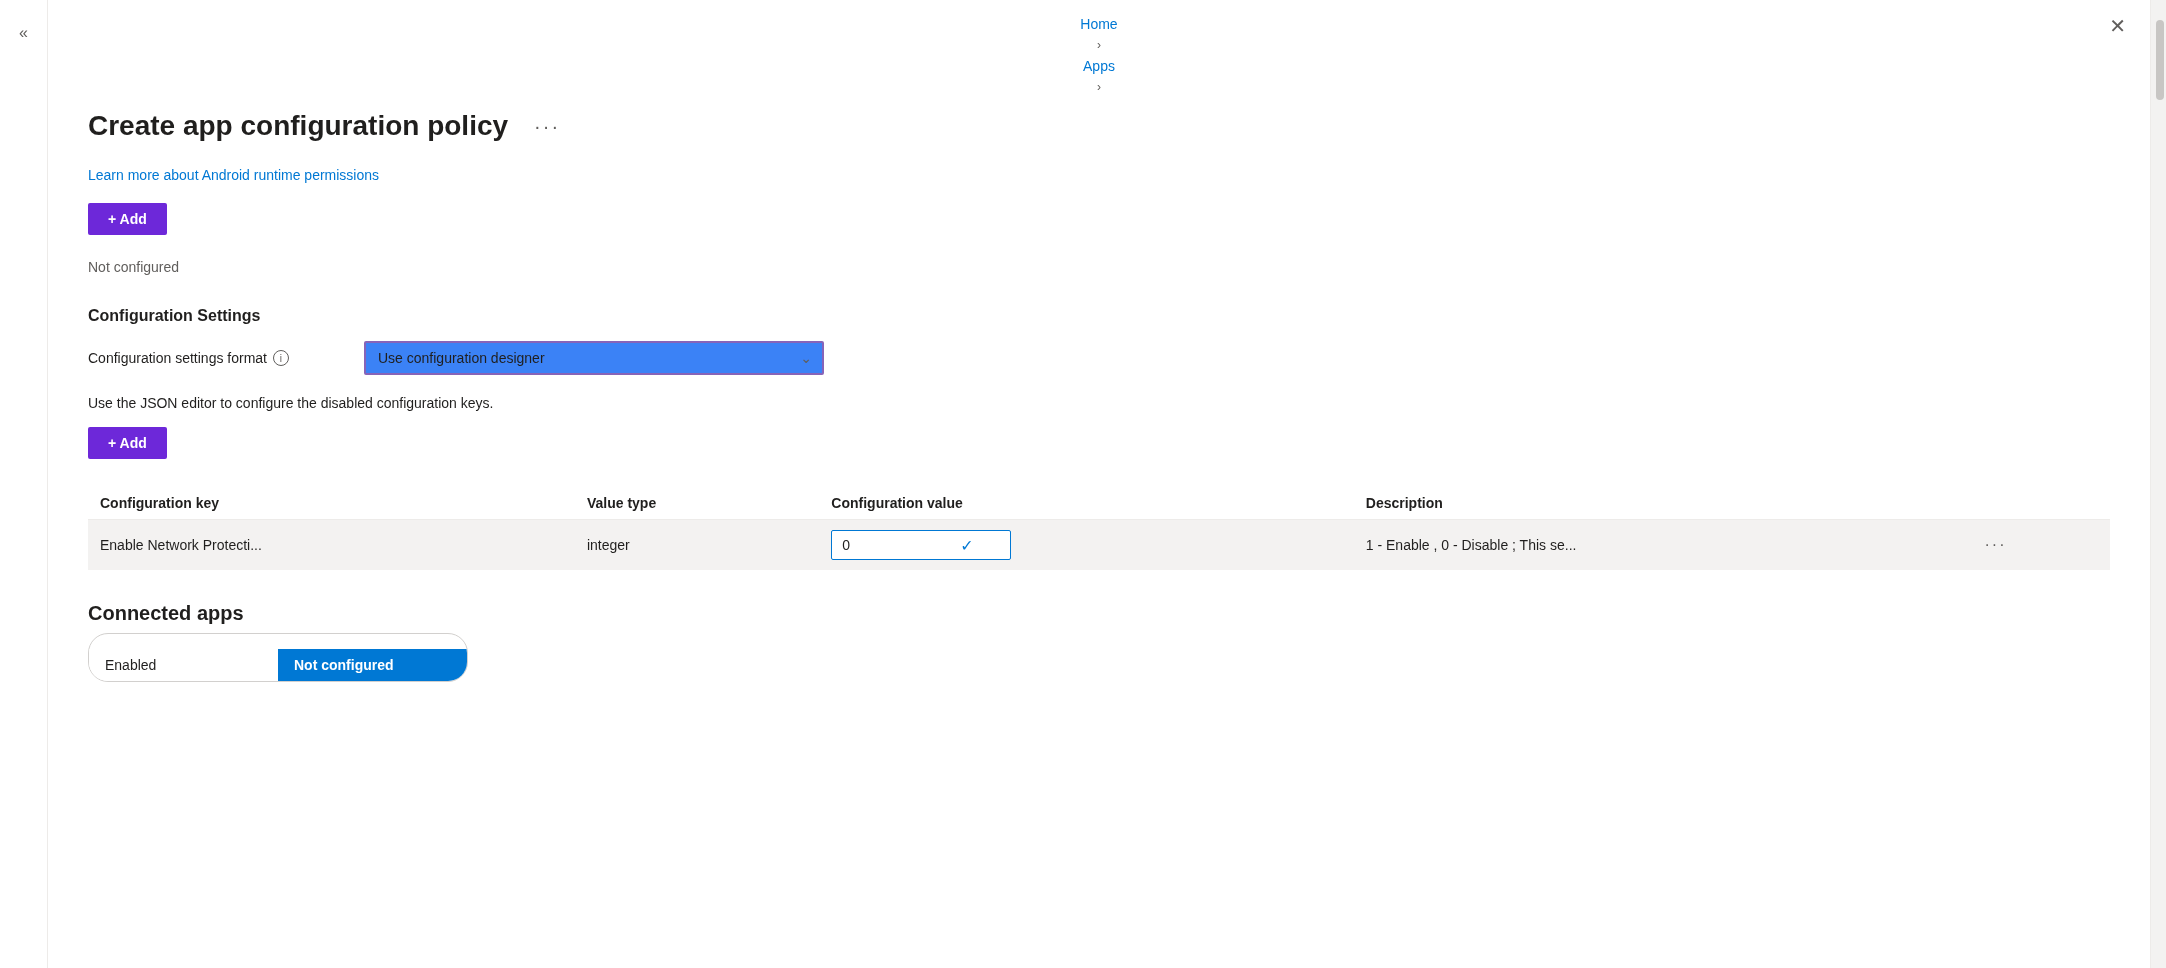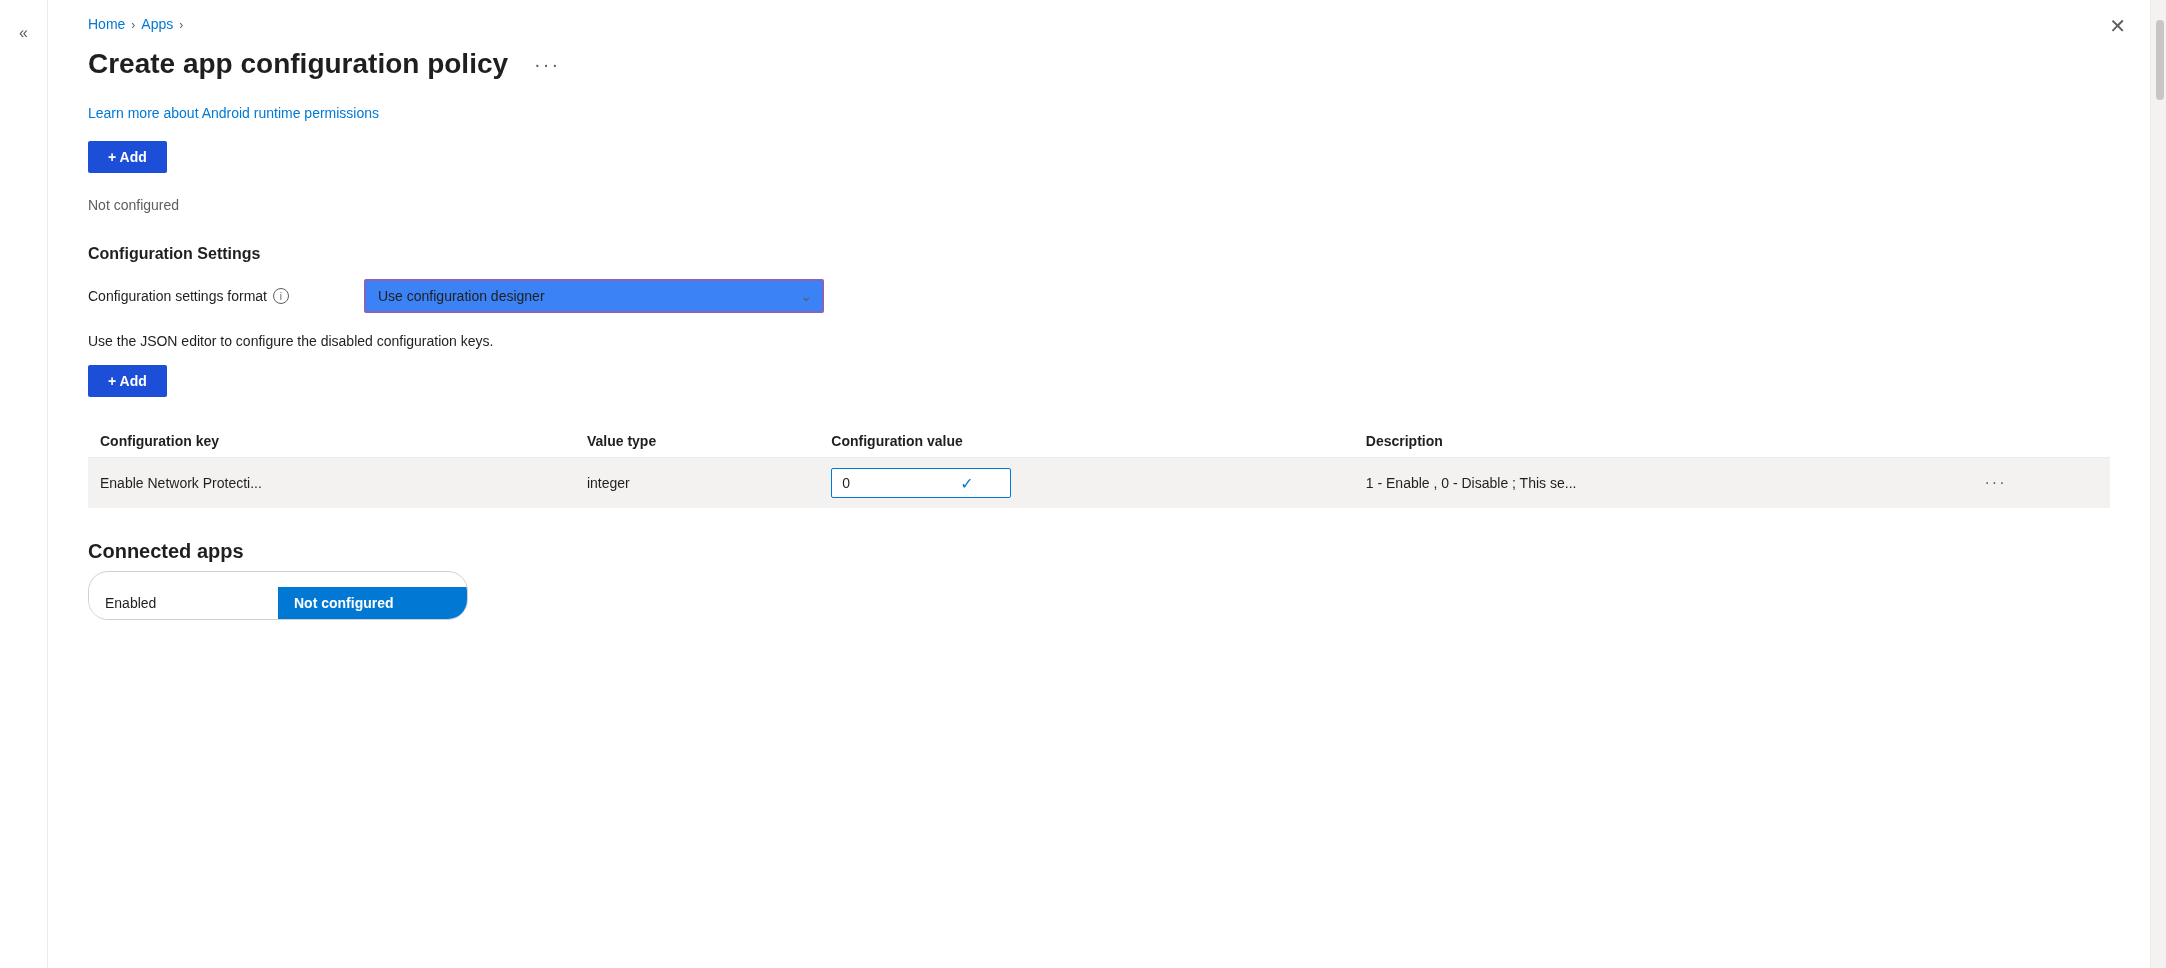--- a/index.html
+++ b/index.html
@@ -31,25 +31,26 @@
     .main-content {
       flex: 1;
       background: #fff;
       padding: 16px 40px 40px 40px;
       overflow-y: auto;
       position: relative;
     }
 
     .breadcrumb {
       display: flex;
-      align-items: flex-end;
+      align-items: center;
       gap: 6px;
       font-size: 14px;
       color: #0078d4;
       margin-bottom: 16px;
+      flex-direction: column;
     }
 
     .breadcrumb-separator {
       color: #605e5c;
       font-size: 12px;
     }
 
     .breadcrumb a {
       color: #0078d4;
       text-decoration: none;
@@ -93,21 +94,21 @@
     .learn-more-link {
       color: #0078d4;
       font-size: 14px;
       text-decoration: none;
       cursor: pointer;
       margin-bottom: 20px;
       display: inline-block;
     }
 
     .add-btn {
-      background: #1d4ed8;
+      background: #6d28d9;
       color: #fff;
       border: none;
       padding: 8px 20px;
       font-size: 14px;
       font-weight: 600;
       cursor: pointer;
       border-radius: 2px;
       margin-bottom: 12px;
     }
 

